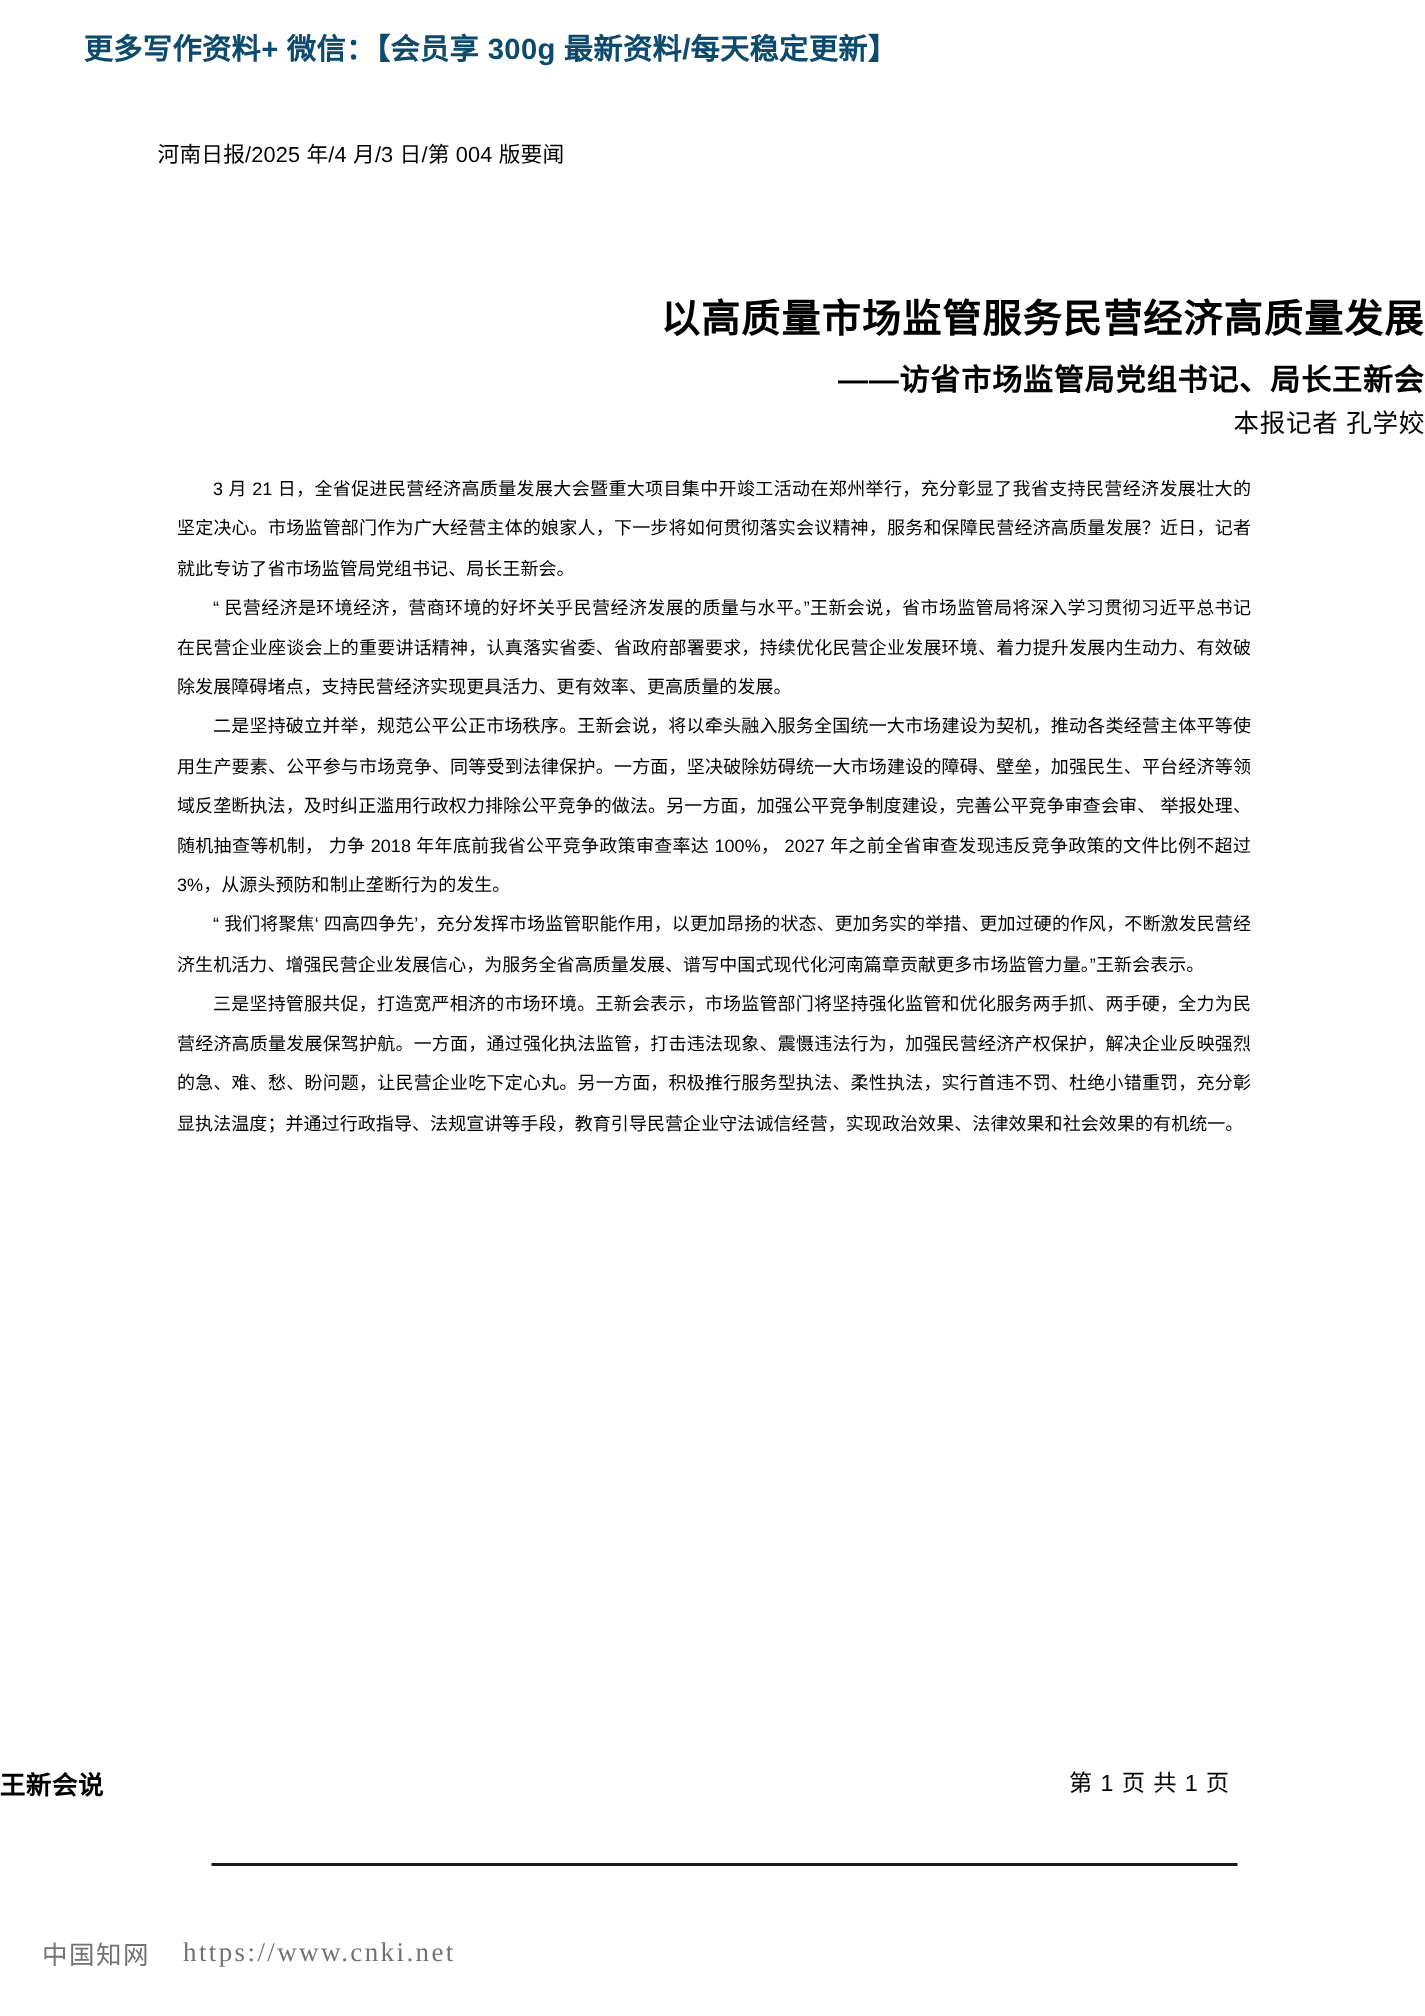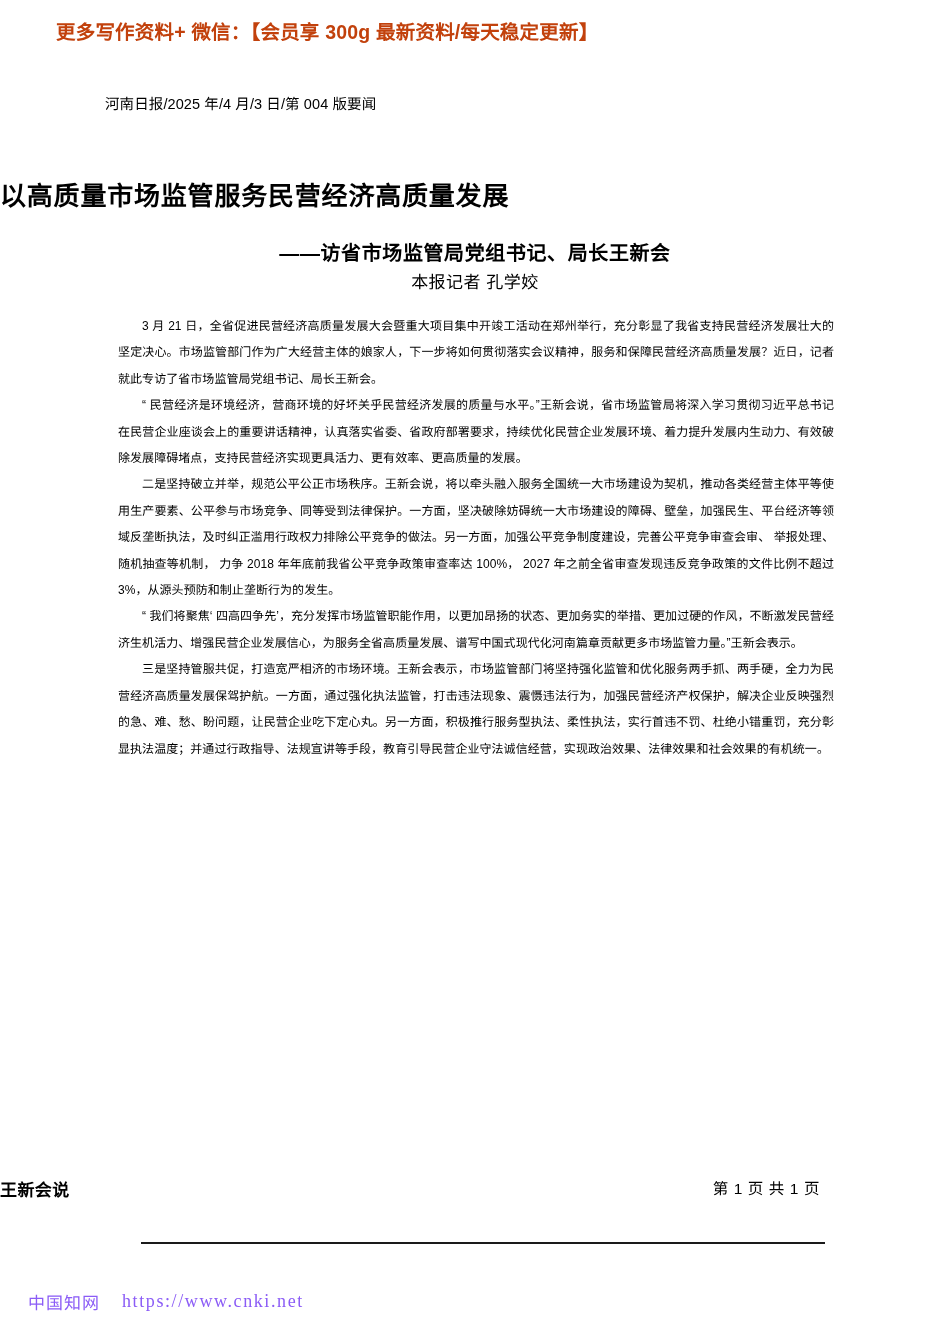--- a/index.html
+++ b/index.html
@@ -45,43 +45,43 @@
     width: 420px;
     font-size: 14.5px;
     line-height: 21px;
     letter-spacing: 0.1px;
   }
 
   
   .doc-title {
     position: absolute;
     left: 0;
-    top: 158px;
+    top: 174px;
     width: 950px;
-    text-align: left;
+    text-align: right;
     font-size: 26px;
     font-weight: bold;
     letter-spacing: 0.8px;
   }
   .doc-subtitle {
     position: absolute;
     left: 0;
     top: 220px;
     width: 950px;
-    text-align: center;
+    text-align: right;
     font-size: 20px;
     font-weight: bold;
     letter-spacing: 0.6px;
   }
   .doc-byline {
     position: absolute;
     left: 0;
     top: 268px;
     width: 950px;
-    text-align: center;
+    text-align: right;
     font-size: 17px;
     letter-spacing: 0.5px;
   }
 
   
   .article-body {
     position: absolute;
     left: 118px;
     top: 313px;
     width: 716px;
@@ -124,39 +124,39 @@
     height: 2px;
     background: #1a1a1a;
   }
   .cnki-footer {
     position: absolute;
     left: 28px;
     top: 1289px;
     display: flex;
     align-items: center;
     gap: 22px;
-    color: #8b5cf6;
+    color: #737373;
   }
   .cnki-name {
     font-family: "DejaVu Serif", "Liberation Serif", serif;
     font-size: 17px;
     letter-spacing: 1px;
   }
   .cnki-url {
     font-family: Liberation Serif, serif;
     font-size: 18px;
     letter-spacing: 1.6px;
   }
 </style>
 </head>
 <body>
 
 <div class="page">
 
-  <div class="promo-banner" style="color: #c2410c;">更多写作资料+ 微信：【会员享 300g 最新资料/每天稳定更新】</div>
+  <div class="promo-banner" style="color: #0c4a6e;">更多写作资料+ 微信：【会员享 300g 最新资料/每天稳定更新】</div>
 
   <div class="source-line">河南日报/2025 年/4 月/3 日/第 004 版要闻</div>
 
   <h1 class="doc-title">以高质量市场监管服务民营经济高质量发展</h1>
 
   <h2 class="doc-subtitle">——访省市场监管局党组书记、局长王新会</h2>
 
   <div class="doc-byline">本报记者  孔学姣</div>
 
   <div class="article-body">

